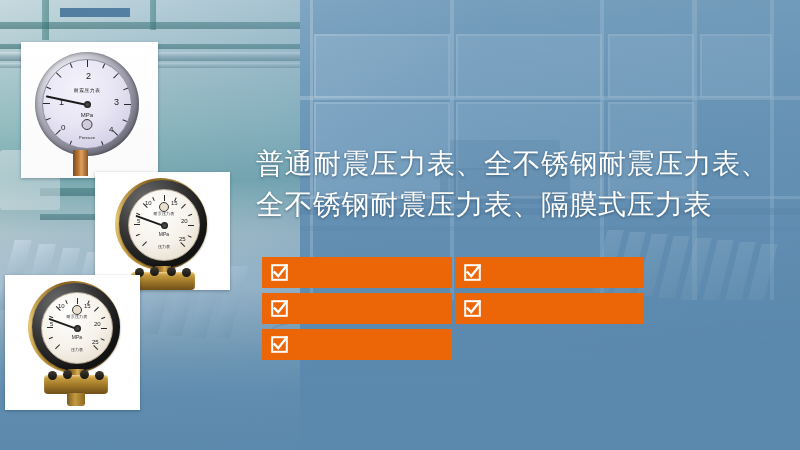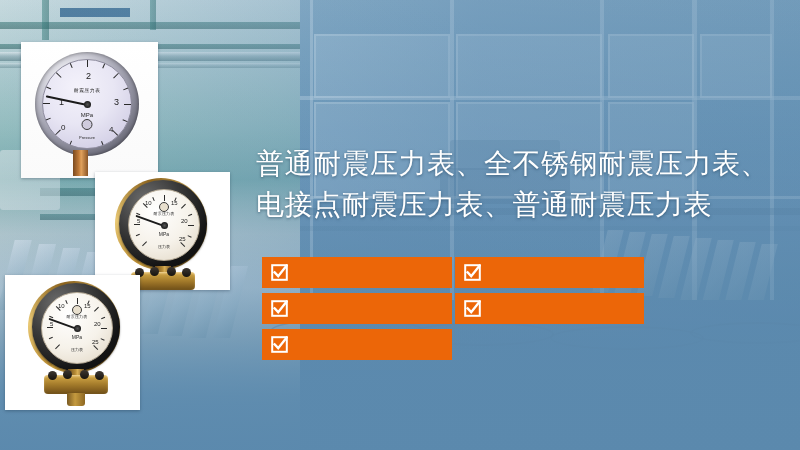--- a/index.html
+++ b/index.html
@@ -299,21 +299,21 @@
         <div class="g-bolt" style="left:4px;top:-4px;width:9px;height:9px;"></div>
         <div class="g-bolt" style="left:19px;top:-5px;width:9px;height:9px;"></div>
         <div class="g-bolt" style="left:36px;top:-5px;width:9px;height:9px;"></div>
         <div class="g-bolt" style="left:51px;top:-4px;width:9px;height:9px;"></div>
       </div>
       <div class="g-port" style="left:62px;top:118px;width:18px;height:13px;"></div>
     </div>
   </div>
 
   <div class="headline">普通耐震压力表、全不锈钢耐震压力表、
-电接点耐震压力表、普通耐震压力表</div>
+全不锈钢耐震压力表、隔膜式压力表</div>
 
   <div class="bar" style="left:262px;top:257px;width:190px;height:31px;">
     <span class="cb">
       <svg width="17" height="17" viewBox="0 0 17 17">
         <rect x="1.2" y="1.2" width="14.6" height="14.6" fill="none" stroke="#ffffff" stroke-width="2"></rect>
         <path d="M3.6 8.4 L7.2 12.2 L15.6 1.6" fill="none" stroke="#ffffff" stroke-width="2.4" stroke-linecap="square" stroke-linejoin="miter"></path>
       </svg>
     </span>
     <span class="bar-label"></span>
   </div>

